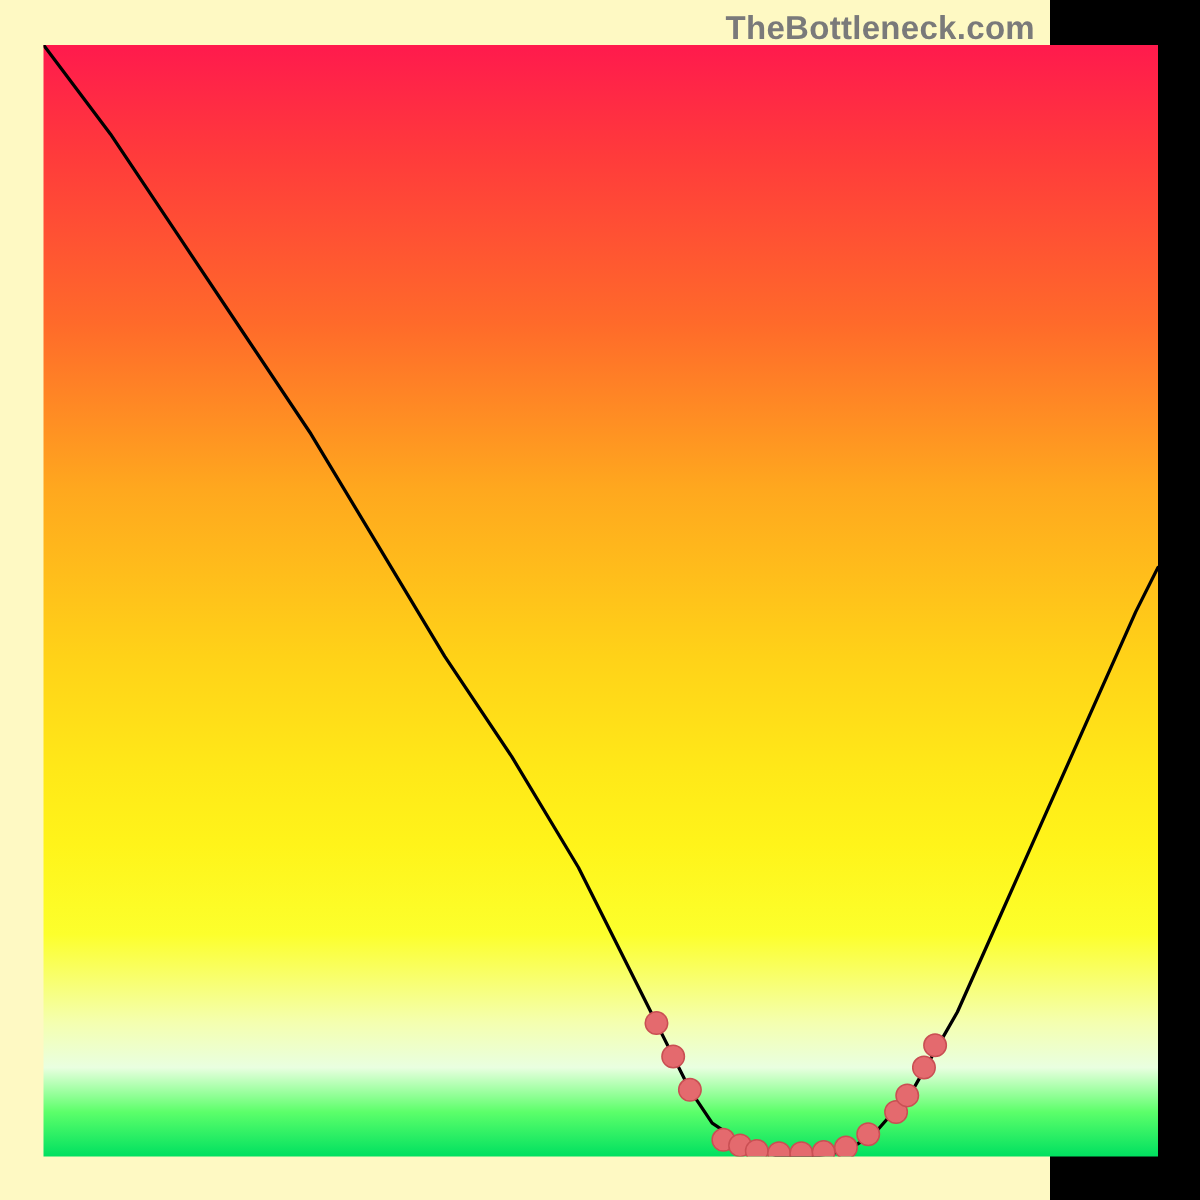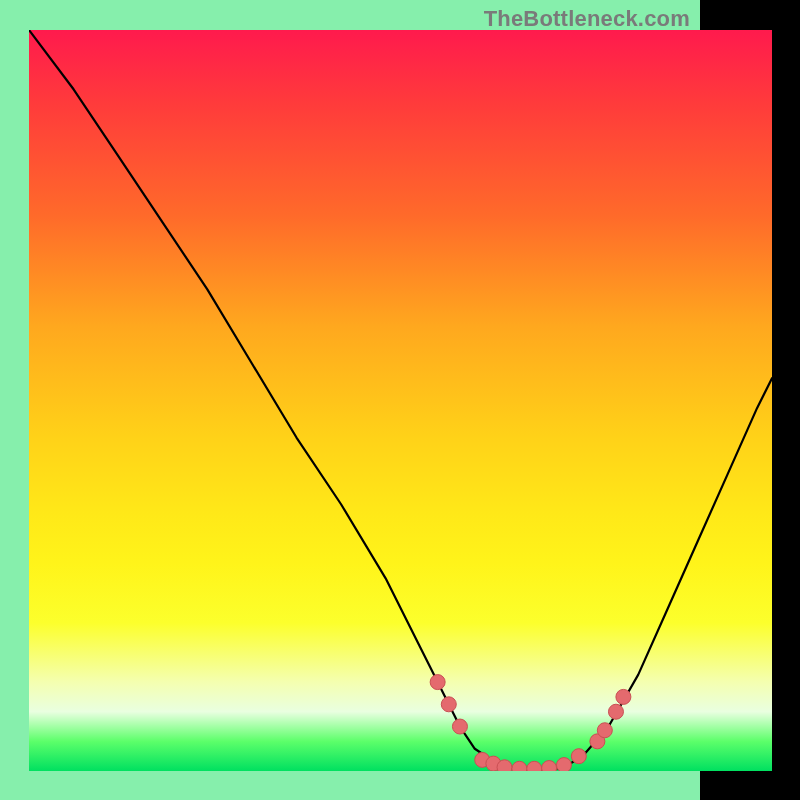--- a/index.html
+++ b/index.html
@@ -6,21 +6,21 @@
     margin: 0;
     padding: 0;
     width: 800px;
     height: 800px;
     background: #000000;
     overflow: hidden;
   }
   .outer {
     width: 700px;
     height: 800px;
-    background: #86efac;
+    background: #fef9c3;
     position: relative;
   }
   .plot-area {
     position: absolute;
     left: 29px;
     top: 30px;
     width: 743px;
     height: 741px;
     background: linear-gradient(to bottom,
       #ff1a4d 0%,

